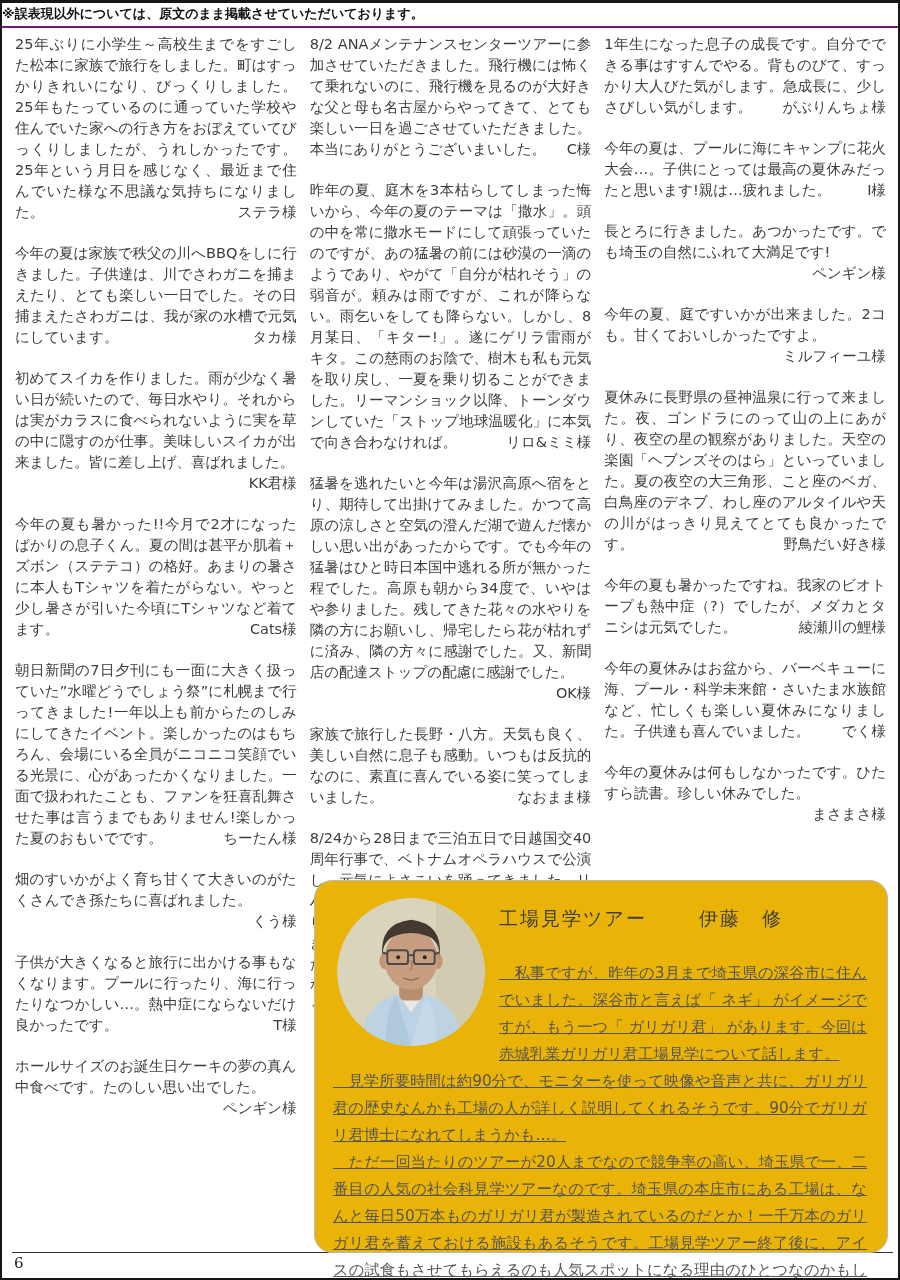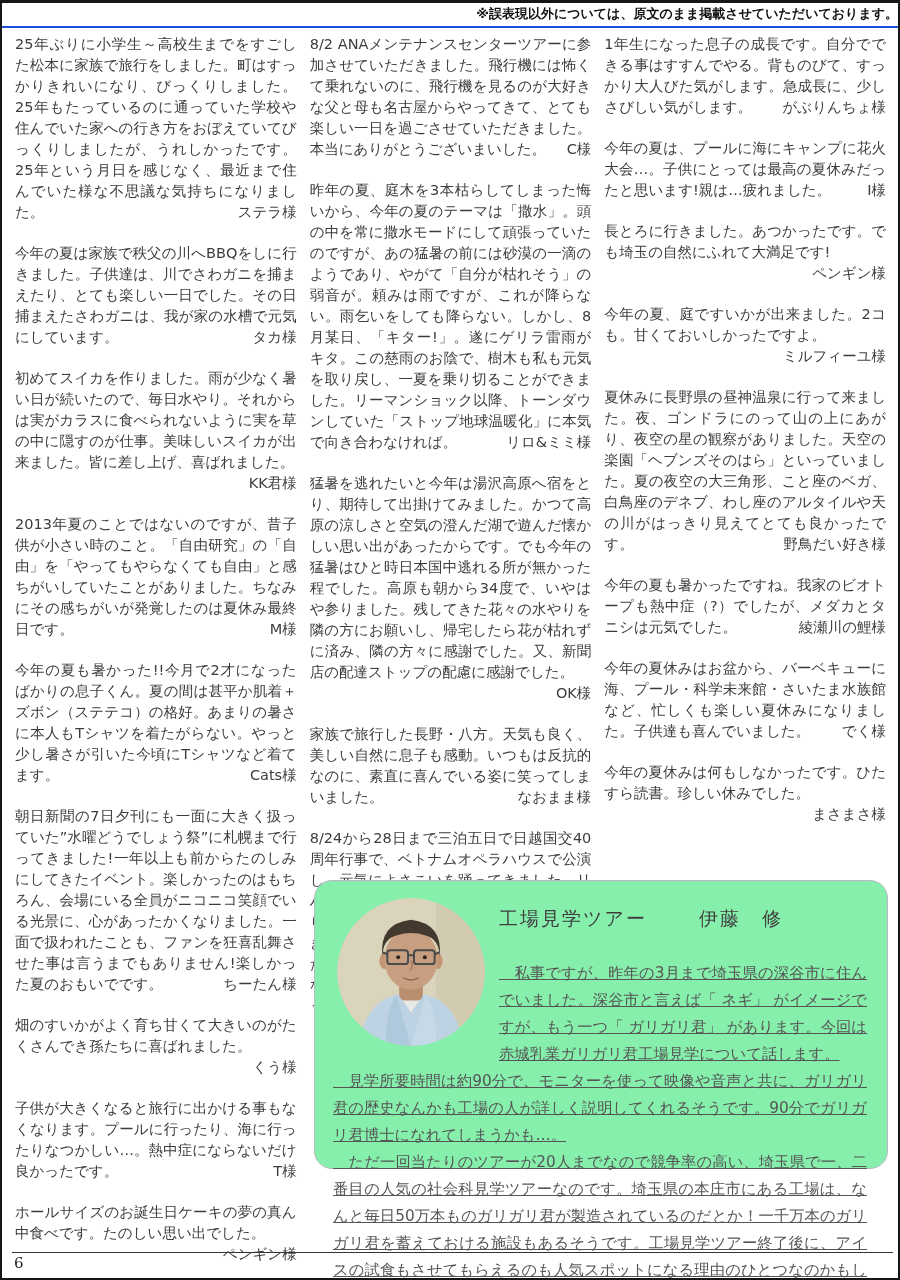--- a/index.html
+++ b/index.html
@@ -3,38 +3,38 @@
 <meta charset="utf-8">
 <style>
   html,body{margin:0;padding:0;background:#888;}
   .page{
     width:900px;height:1280px;box-sizing:border-box;position:relative;
     background:#fff;border:2px solid #161616;border-top-width:3px;
     font-family:"DejaVu Sans","Liberation Sans",sans-serif;
     margin:0 auto;overflow:hidden;
   }
   .notice{
-    text-align:right;font-weight:bold;font-size:13px;color:#111;
-    padding:2px 0 3px;border-bottom:2px solid #1d4ed8;
+    text-align:left;font-weight:bold;font-size:13px;color:#111;
+    padding:2px 0 3px;border-bottom:2px solid #701a75;
   }
   .content{
     display:flex;gap:13px;padding:6px 12px 0 13px;
     height:1232px;overflow:hidden;
   }
   .col{
     flex:1 1 0;min-width:0;
     font-size:14.5px;line-height:21px;color:#3c3c3c;
     text-align:justify;
   }
   .entry{margin-bottom:20px;}
   .entry::after{content:"";display:block;clear:both;}
   .sig{float:right;padding-left:8px;}
   .feature-box{
-    position:absolute;left:312px;top:877px;width:574px;height:289px;
-    box-sizing:border-box;background:#86efac;z-index:2;
+    position:absolute;left:312px;top:877px;width:574px;height:373px;
+    box-sizing:border-box;background:#eab308;z-index:2;
     border:1.5px solid #b9bac2;border-radius:18px;
     padding:15px 20px 10px 18px;color:#555;
   }
   .photo{
     float:left;width:148px;height:148px;border-radius:50%;
     overflow:hidden;margin:2px 14px 8px 4px;
   }
   .photo svg{display:block;width:100%;height:100%;}
   .fb-title{
     font-size:19px;color:#3e3e3e;letter-spacing:2px;
@@ -57,21 +57,20 @@
 
 <div class="page">
 
   <div class="notice">※誤表現以外については、原文のまま掲載させていただいております。</div>
 
   <div class="content">
     <div class="col" id="col-0">
         <div class="entry">25年ぶりに小学生～高校生までをすごした松本に家族で旅行をしました。町はすっかりきれいになり、びっくりしました。25年もたっているのに通っていた学校や住んでいた家への行き方をおぼえていてびっくりしましたが、うれしかったです。25年という月日を感じなく、最近まで住んでいた様な不思議な気持ちになりました。<span class="sig">ステラ様</span></div>
         <div class="entry">今年の夏は家族で秩父の川へBBQをしに行きました。子供達は、川でさわガニを捕まえたり、とても楽しい一日でした。その日捕まえたさわガニは、我が家の水槽で元気にしています。<span class="sig">タカ様</span></div>
         <div class="entry">初めてスイカを作りました。雨が少なく暑い日が続いたので、毎日水やり。それからは実がカラスに食べられないように実を草の中に隠すのが仕事。美味しいスイカが出来ました。皆に差し上げ、喜ばれました。<span class="sig">KK君様</span></div>
-        <div class="entry">2013年夏のことではないのですが、昔子供が小さい時のこと。「自由研究」の「自由」を「やってもやらなくても自由」と感ちがいしていたことがありました。ちなみにその感ちがいが発覚したのは夏休み最終日です。<span class="sig">M様</span></div>
         <div class="entry">今年の夏も暑かった!!今月で2才になったばかりの息子くん。夏の間は甚平か肌着＋ズボン（ステテコ）の格好。あまりの暑さに本人もTシャツを着たがらない。やっと少し暑さが引いた今頃にTシャツなど着てます。<span class="sig">Cats様</span></div>
         <div class="entry">朝日新聞の7日夕刊にも一面に大きく扱っていた”水曜どうでしょう祭”に札幌まで行ってきました!一年以上も前からたのしみにしてきたイベント。楽しかったのはもちろん、会場にいる全員がニコニコ笑顔でいる光景に、心があったかくなりました。一面で扱われたことも、ファンを狂喜乱舞させた事は言うまでもありません!楽しかった夏のおもいでです。<span class="sig">ちーたん様</span></div>
         <div class="entry">畑のすいかがよく育ち甘くて大きいのがたくさんでき孫たちに喜ばれました。<span class="sig">くう様</span></div>
         <div class="entry">子供が大きくなると旅行に出かける事もなくなります。プールに行ったり、海に行ったりなつかしい…。熱中症にならないだけ良かったです。<span class="sig">T様</span></div>
         <div class="entry">ホールサイズのお誕生日ケーキの夢の真ん中食べです。たのしい思い出でした。<span class="sig">ペンギン様</span></div>
       </div>
     <div class="col" id="col-1">
         <div class="entry">8/2 ANAメンテナンスセンターツアーに参加させていただきました。飛行機には怖くて乗れないのに、飛行機を見るのが大好きな父と母も名古屋からやってきて、とても楽しい一日を過ごさせていただきました。本当にありがとうございまいした。<span class="sig">C様</span></div>
         <div class="entry">昨年の夏、庭木を3本枯らしてしまった悔いから、今年の夏のテーマは「撒水」。頭の中を常に撒水モードにして頑張っていたのですが、あの猛暑の前には砂漠の一滴のようであり、やがて「自分が枯れそう」の弱音が。頼みは雨ですが、これが降らない。雨乞いをしても降らない。しかし、8月某日、「キター!」。遂にゲリラ雷雨がキタ。この慈雨のお陰で、樹木も私も元気を取り戻し、一夏を乗り切ることができました。リーマンショック以降、トーンダウンしていた「ストップ地球温暖化」に本気で向き合わなければ。<span class="sig">リロ&amp;ミミ様</span></div>
         <div class="entry">猛暑を逃れたいと今年は湯沢高原へ宿をとり、期待して出掛けてみました。かつて高原の涼しさと空気の澄んだ湖で遊んだ懐かしい思い出があったからです。でも今年の猛暑はひと時日本国中逃れる所が無かった程でした。高原も朝から34度で、いやはや参りました。残してきた花々の水やりを隣の方にお願いし、帰宅したら花が枯れずに済み、隣の方々に感謝でした。又、新聞店の配達ストップの配慮に感謝でした。<span class="sig">OK様</span></div>

